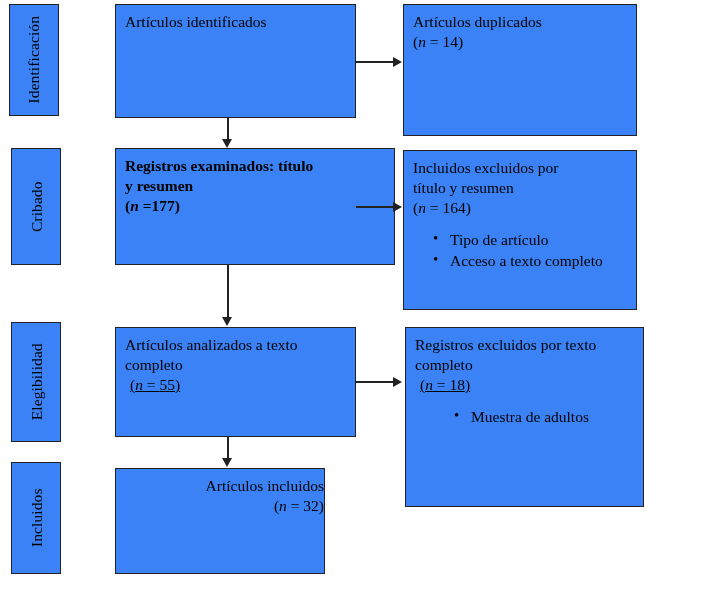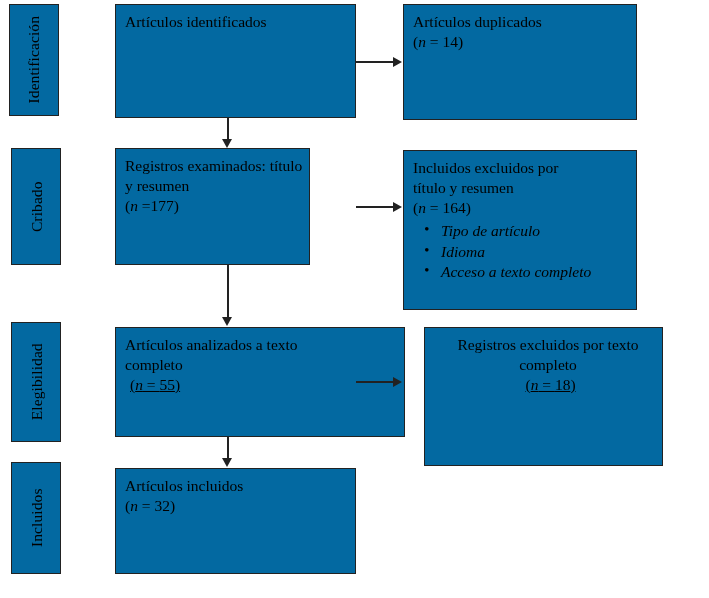--- a/index.html
+++ b/index.html
@@ -10,21 +10,21 @@
     color:#000000;
     position:relative;
     overflow:hidden;
   }
   #canvas{position:absolute;left:0;top:0;width:709px;height:598px;}
 
   .box{
     position:absolute;
     box-sizing:border-box;
     border:1.4px solid #222222;
-    background:#0369a1;
+    background:#3b82f6;
   }
 
   
   .stage{
     display:flex;
     align-items:center;
     justify-content:center;
   }
   .stage .lbl{
     transform:rotate(-90deg);
@@ -38,24 +38,23 @@
   .cbox{
     padding:7px 0 0 9px;
     font-size:15.5px;
     line-height:1.30;
   }
   .cbox .ln{white-space:nowrap;}
   .ital{font-style:italic;}
   .indent1{padding-left:5px;text-decoration:underline;}
 
   ul.bl{
-    margin:3px;
+    margin:12px;
     padding:0;
     list-style:none;
-    font-style:italic;
   }
   ul.bl li{
     position:relative;
     padding-left:25px;
     line-height:1.30;
   }
   ul.bl li::before{
     content:"\2022";
     position:absolute;
     left:8px;
@@ -102,72 +101,72 @@
   </div>
 
   <div class="box stage" style="left:11px;top:462px;width:50px;height:112px;">
     <span class="lbl">Incluidos</span>
   </div>
 
   <div class="box cbox" style="left:115px;top:4px;width:241px;height:114px;">
     <div class="ln">Artículos identificados</div>
   </div>
 
-  <div class="box cbox" style="left:403px;top:4px;width:234px;height:116px;">
+  <div class="box cbox" style="left:403px;top:4px;width:234px;height:132px;">
     <div class="ln">Artículos duplicados</div>
     <div class="ln">(<span class="ital">n</span><span> = </span><span>14</span>)</div>
   </div>
 
   <div class="hline" style="left:356px;top:61px;width:38px;"></div>
   <div class="arrow-right" style="left:393px;top:56.5px;"></div>
 
   <div class="vline" style="left:227px;top:118px;height:22px;"></div>
   <div class="arrow-down" style="left:222.3px;top:139px;"></div>
 
-  <div class="box cbox" style="left:115px;top:148px;width:195px;height:117px;">
+  <div class="box cbox" style="left:115px;top:148px;width:280px;height:117px;font-weight:bold;">
     <div class="ln">Registros examinados: título</div>
     <div class="ln">y resumen</div>
     <div class="ln">(<span class="ital">n</span><span> =</span><span>177</span>)</div>
   </div>
 
   <div class="box cbox" style="left:403px;top:150px;width:234px;height:160px;">
     <div class="ln">Incluidos excluidos por</div>
     <div class="ln">título y resumen</div>
     <div class="ln">(<span class="ital">n</span><span> = </span><span>164</span>)</div>
     <ul class="bl">
       <li>Tipo de artículo</li>
-      <li>Idioma</li>
       <li>Acceso a texto completo</li>
     </ul>
   </div>
 
   <div class="hline" style="left:356px;top:206px;width:38px;"></div>
   <div class="arrow-right" style="left:393px;top:201.5px;"></div>
 
   <div class="vline" style="left:227px;top:265px;height:53px;"></div>
   <div class="arrow-down" style="left:222.3px;top:317px;"></div>
 
-  <div class="box cbox" style="left:115px;top:327px;width:290px;height:110px;">
+  <div class="box cbox" style="left:115px;top:327px;width:241px;height:110px;">
     <div class="ln">Artículos analizados a texto</div>
     <div class="ln">completo</div>
     <div class="ln indent1">(<span class="ital">n</span><span> = </span><span>55</span>)</div>
   </div>
 
-  <div class="box cbox" style="left:424px;top:327px;width:239px;height:139px;text-align:center;">
+  <div class="box cbox" style="left:405px;top:327px;width:239px;height:180px;">
     <div class="ln">Registros excluidos por texto</div>
     <div class="ln">completo</div>
     <div class="ln indent1">(<span class="ital">n</span><span> = </span><span>18</span>)</div>
     <ul class="bl deep">
+      <li>Muestra de adultos</li>
     </ul>
   </div>
 
   <div class="hline" style="left:356px;top:381px;width:38px;"></div>
   <div class="arrow-right" style="left:393px;top:376.5px;"></div>
 
   <div class="vline" style="left:227px;top:437px;height:22px;"></div>
   <div class="arrow-down" style="left:222.3px;top:458px;"></div>
 
-  <div class="box cbox" style="left:115px;top:468px;width:241px;height:106px;">
+  <div class="box cbox" style="left:115px;top:468px;width:210px;height:106px;text-align:right;">
     <div class="ln">Artículos incluidos</div>
     <div class="ln">(<span class="ital">n</span><span> = </span><span>32</span>)</div>
   </div>
 
 </div>
 
 </body></html>

